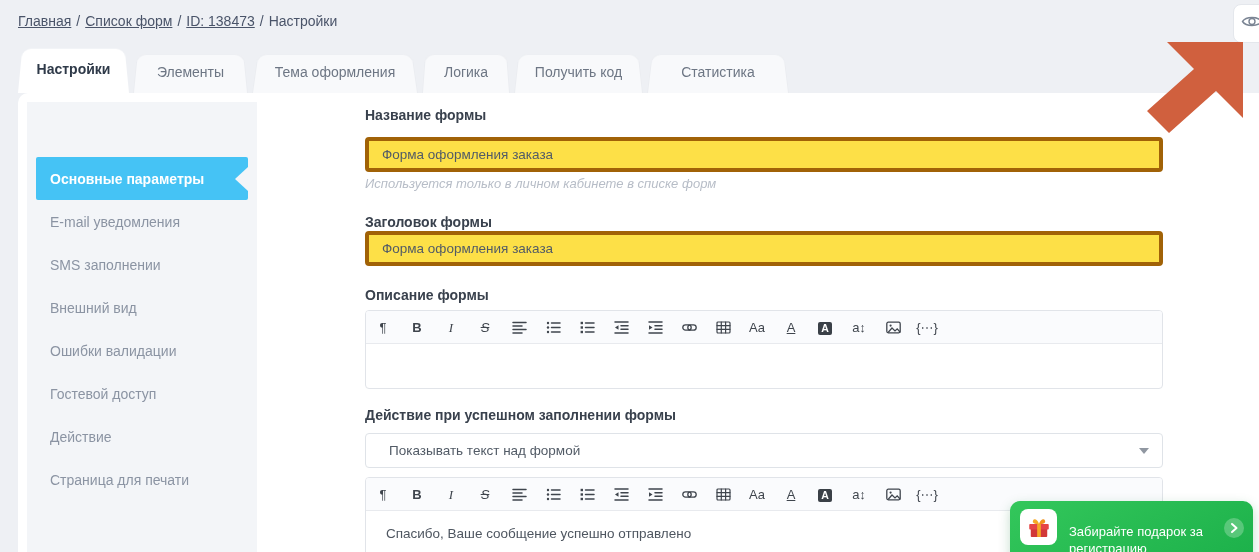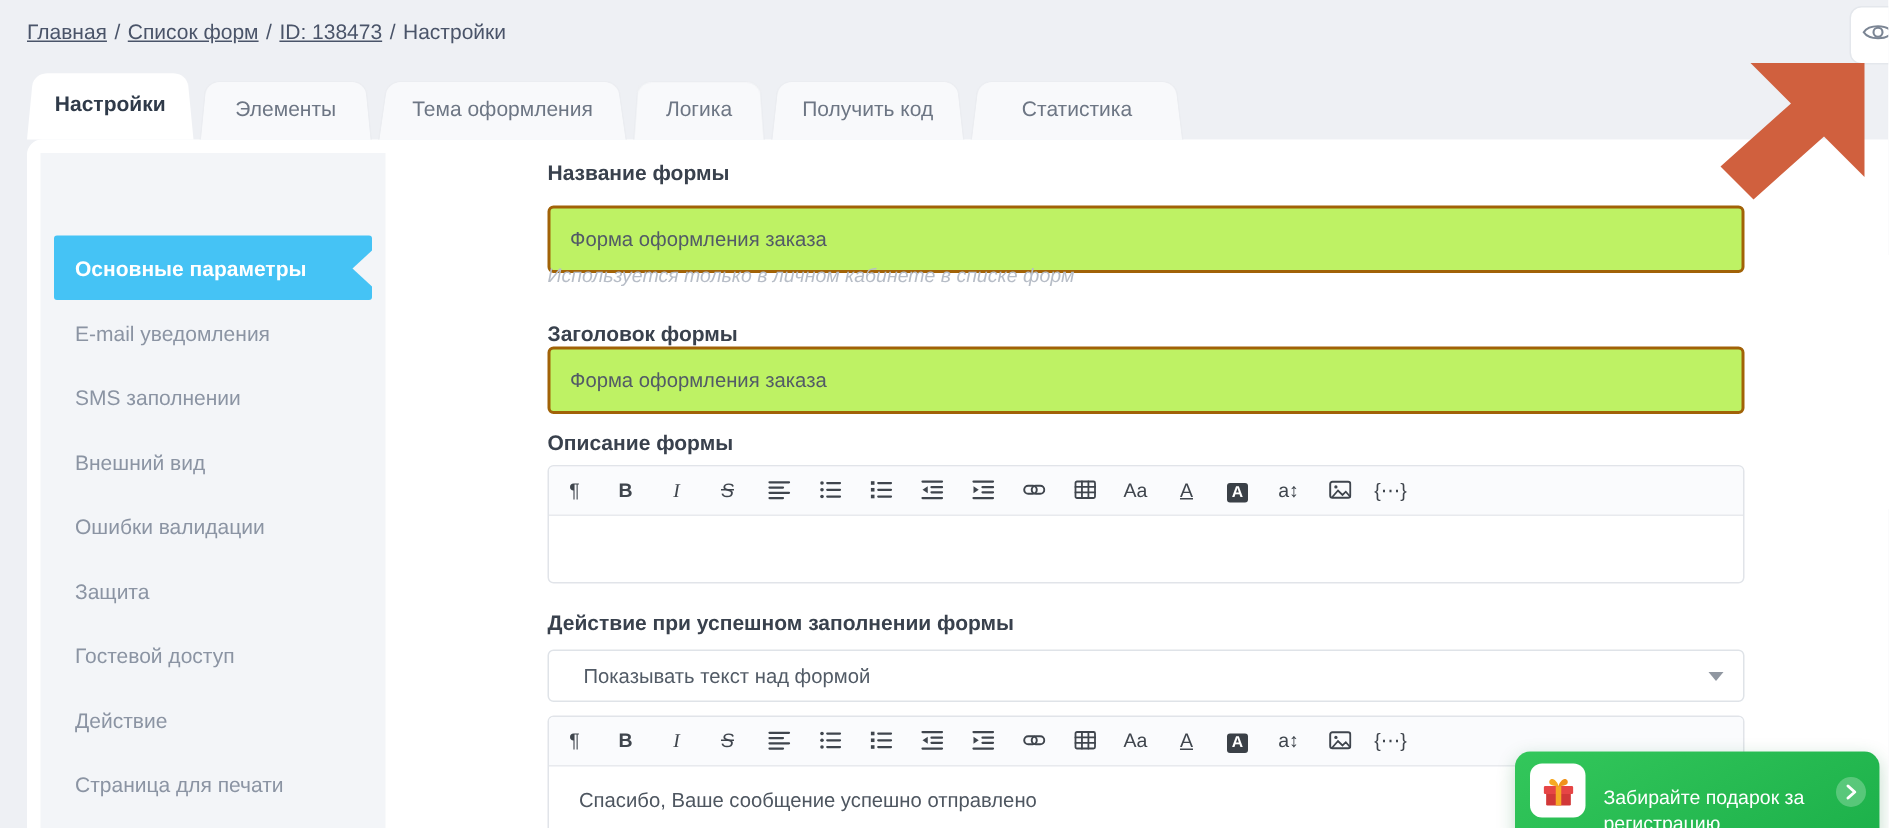--- a/index.html
+++ b/index.html
@@ -32,22 +32,22 @@
   
   .sidebar{position:absolute;left:27px;top:102px;width:230px;height:450px;background:#f3f5f8;padding-top:11px;box-sizing:border-box;z-index:2;}
   .side-item{position:relative;margin:0 9px;height:43px;display:flex;align-items:center;padding-left:14px;
     font-size:14px;color:#8b94a3;cursor:pointer;box-sizing:border-box;border-radius:2px;}
   .side-item.active{background:var(--accent-blue,#45c3f5);color:#fff;font-weight:bold;margin-top:44px;}
   .side-item .notch{position:absolute;right:0;top:50%;margin-top:-12px;width:0;height:0;
     border-top:12px solid transparent;border-bottom:12px solid transparent;border-right:13px solid #f3f5f8;}
 
   
   .fld-label{position:absolute;left:365px;font-size:14px;font-weight:bold;color:#39414d;line-height:16px;z-index:2;}
-  .input{position:absolute;left:365px;width:798px;height:45px;border:2px solid #a16207;border-radius:4px;
-    box-sizing:border-box;padding:0 13px;font-size:13.5px;color:#525b66;font-family:inherit;background:#bef264;outline:none;z-index:2;}
+  .input{position:absolute;left:365px;width:798px;height:35px;border:4px solid #a16207;border-radius:4px;
+    box-sizing:border-box;padding:0 13px;font-size:13.5px;color:#525b66;font-family:inherit;background:#fde047;outline:none;z-index:2;}
   .hint{position:absolute;left:365px;font-size:13px;font-style:italic;color:#b7bdc7;z-index:2;}
 
   .editor{position:absolute;left:365px;width:798px;border:1px solid #e1e4e9;border-radius:4px;background:#fff;
     box-sizing:border-box;overflow:hidden;z-index:2;}
   .toolbar{height:32px;background:#fafbfd;border-bottom:1px solid #e8eaee;display:flex;align-items:center;}
   .tb-icon{width:34px;height:32px;line-height:32px;text-align:center;color:#3f454d;cursor:pointer;}
   .tb-icon svg{vertical-align:middle;}
   .ti{font-size:13px;}
   .serif{font-family:"Liberation Serif",serif;}
   .ablk{display:inline-block;background:#3a4047;color:#fff;font-size:10.5px;line-height:13px;padding:0 3px;border-radius:2px;font-weight:bold;}
@@ -124,23 +124,20 @@
         <span>E-mail уведомления</span>
       </div>
       <div class="side-item">
         <span>SMS заполнении</span>
       </div>
       <div class="side-item">
         <span>Внешний вид</span>
       </div>
       <div class="side-item">
         <span>Ошибки валидации</span>
-      </div>
-      <div class="side-item">
-        <span>Защита</span>
       </div>
       <div class="side-item">
         <span>Гостевой доступ</span>
       </div>
       <div class="side-item">
         <span>Действие</span>
       </div>
       <div class="side-item">
         <span>Страница для печати</span>
       </div>

